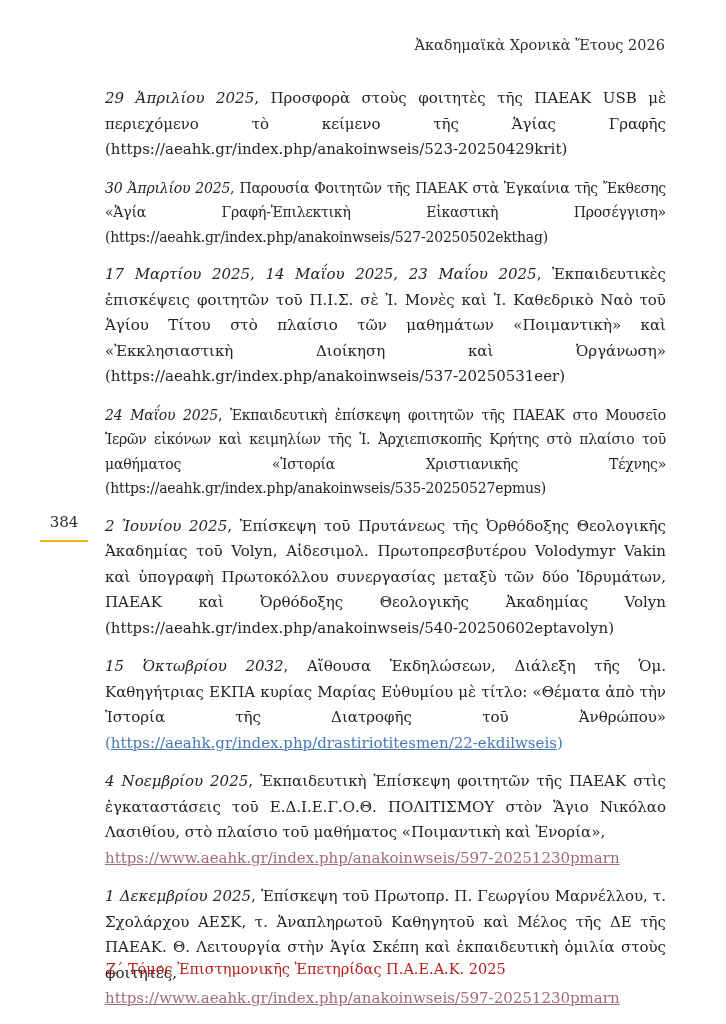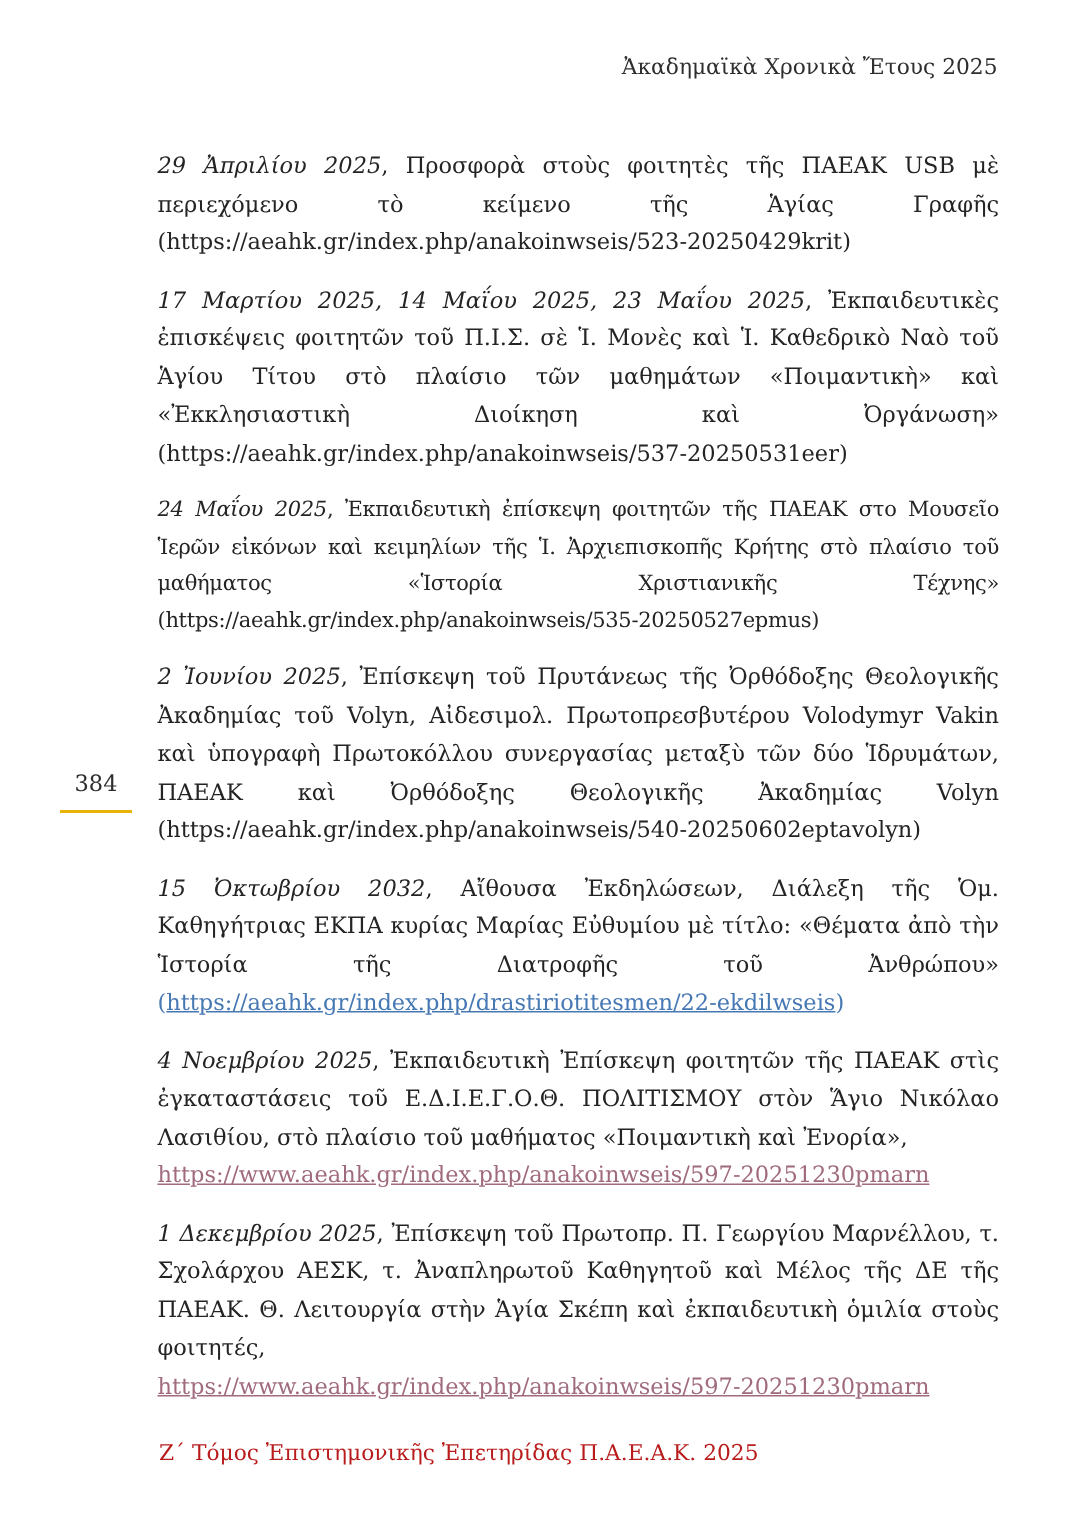--- a/index.html
+++ b/index.html
@@ -18,21 +18,21 @@
   }
   .header {
     position:absolute; top:37px; left:105px; width:560px;
     text-align:right;
     font-size:14.5px; color:#2e2e2e;
   }
   .content {
     position:absolute; top:86px; left:105px; width:561px;
   }
   p.entry {
-    margin:12px 0 13px 0;
+    margin:0 0 13px 0;
     font-size:15px; line-height:25.5px;
     text-align:justify;
     text-justify:inter-word;
     color:#242424;
   }
   p.entry.condensed {
     font-size:14px; line-height:24.5px; letter-spacing:-0.2px;
   }
   .date { font-style:italic; }
   a.link-blue {
@@ -55,26 +55,27 @@
   }
   .footer {
     position:absolute; top:961px; left:106px;
     font-size:14.5px; color:#b91c1c;
   }
 </style>
 </head>
 <body>
 
 <div class="page">
-  <div class="header">Ἀκαδημαϊκὰ Χρονικὰ Ἔτους 2025</div>
+  <div class="header">Ἀκαδημαϊκὰ Χρονικὰ Ἔτους 2026</div>
 
   <div class="pagenum">384</div>
 
   <main class="content" id="paragraphs">
       <p class="entry"><span class="date">29 Ἀπριλίου 2025</span><span class="">, Προσφορὰ στοὺς φοιτητὲς τῆς ΠΑΕΑΚ USB μὲ περιεχόμενο τὸ κείμενο τῆς Ἁγίας Γραφῆς (https://aeahk.gr/index.php/anakoinwseis/523-20250429krit)</span></p>
+      <p class="entry condensed"><span class="date">30 Ἀπριλίου 2025</span><span class="">, Παρουσία Φοιτητῶν τῆς ΠΑΕΑΚ στὰ Ἐγκαίνια τῆς Ἔκθεσης «Ἁγία Γραφή-Ἐπιλεκτικὴ Εἰκαστικὴ Προσέγγιση» (https://aeahk.gr/index.php/anakoinwseis/527-20250502ekthag)</span></p>
       <p class="entry"><span class="date">17 Μαρτίου 2025, 14 Μαΐου 2025, 23 Μαΐου 2025</span><span class="">, Ἐκπαιδευτικὲς ἐπισκέψεις φοιτητῶν τοῦ Π.Ι.Σ. σὲ Ἱ. Μονὲς καὶ Ἱ. Καθεδρικὸ Ναὸ τοῦ Ἁγίου Τίτου στὸ πλαίσιο τῶν μαθημάτων «Ποιμαντικὴ» καὶ «Ἐκκλησιαστικὴ Διοίκηση καὶ Ὀργάνωση» (https://aeahk.gr/index.php/anakoinwseis/537-20250531eer)</span></p>
       <p class="entry condensed"><span class="date">24 Μαΐου 2025</span><span class="">, Ἐκπαιδευτικὴ ἐπίσκεψη φοιτητῶν τῆς ΠΑΕΑΚ στο Μουσεῖο Ἱερῶν εἰκόνων καὶ κειμηλίων τῆς Ἱ. Ἀρχιεπισκοπῆς Κρήτης στὸ πλαίσιο τοῦ μαθήματος «Ἱστορία Χριστιανικῆς Τέχνης» (https://aeahk.gr/index.php/anakoinwseis/535-20250527epmus)</span></p>
       <p class="entry"><span class="date">2 Ἰουνίου 2025</span><span class="">, Ἐπίσκεψη τοῦ Πρυτάνεως τῆς Ὀρθόδοξης Θεολογικῆς Ἀκαδημίας τοῦ Volyn, Αἰδεσιμολ. Πρωτοπρεσβυτέρου Volodymyr Vakin καὶ ὑπογραφὴ Πρωτοκόλλου συνεργασίας μεταξὺ τῶν δύο Ἱδρυμάτων, ΠΑΕΑΚ καὶ Ὀρθόδοξης Θεολογικῆς Ἀκαδημίας Volyn (https://aeahk.gr/index.php/anakoinwseis/540-20250602eptavolyn)</span></p>
       <p class="entry"><span class="date">15 Ὀκτωβρίου 2032</span><span class="">, Αἴθουσα Ἐκδηλώσεων, Διάλεξη τῆς Ὁμ. Καθηγήτριας ΕΚΠΑ κυρίας Μαρίας Εὐθυμίου μὲ τίτλο: «Θέματα ἀπὸ τὴν Ἱστορία τῆς Διατροφῆς τοῦ Ἀνθρώπου» </span><span class="blue-text">(</span><a class="link-blue" href="#">https://aeahk.gr/index.php/drastiriotitesmen/22-ekdilwseis</a><span class="blue-text">)</span></p>
       <p class="entry"><span class="date">4 Νοεμβρίου 2025</span><span class="">, Ἐκπαιδευτικὴ Ἐπίσκεψη φοιτητῶν τῆς ΠΑΕΑΚ στὶς ἐγκαταστάσεις τοῦ Ε.Δ.Ι.Ε.Γ.Ο.Θ. ΠΟΛΙΤΙΣΜΟΥ στὸν Ἅγιο Νικόλαο Λασιθίου,  στὸ πλαίσιο τοῦ μαθήματος «Ποιμαντικὴ καὶ Ἐνορία»,</span><br><a class="link-purple" href="#">https://www.aeahk.gr/index.php/anakoinwseis/597-20251230pmarn</a></p>
       <p class="entry"><span class="date">1 Δεκεμβρίου 2025</span><span class="">, Ἐπίσκεψη τοῦ Πρωτοπρ. Π. Γεωργίου Μαρνέλλου, τ. Σχολάρχου ΑΕΣΚ, τ. Ἀναπληρωτοῦ Καθηγητοῦ καὶ Μέλος τῆς ΔΕ τῆς ΠΑΕΑΚ. Θ. Λειτουργία στὴν Ἁγία Σκέπη καὶ ἐκπαιδευτικὴ ὁμιλία στοὺς φοιτητές,</span><br><a class="link-purple" href="#">https://www.aeahk.gr/index.php/anakoinwseis/597-20251230pmarn</a></p>
     </main>
 
   <div class="footer">Ζ´ Τόμος Ἐπιστημονικῆς Ἐπετηρίδας Π.Α.Ε.Α.Κ. 2025</div>
 </div>

